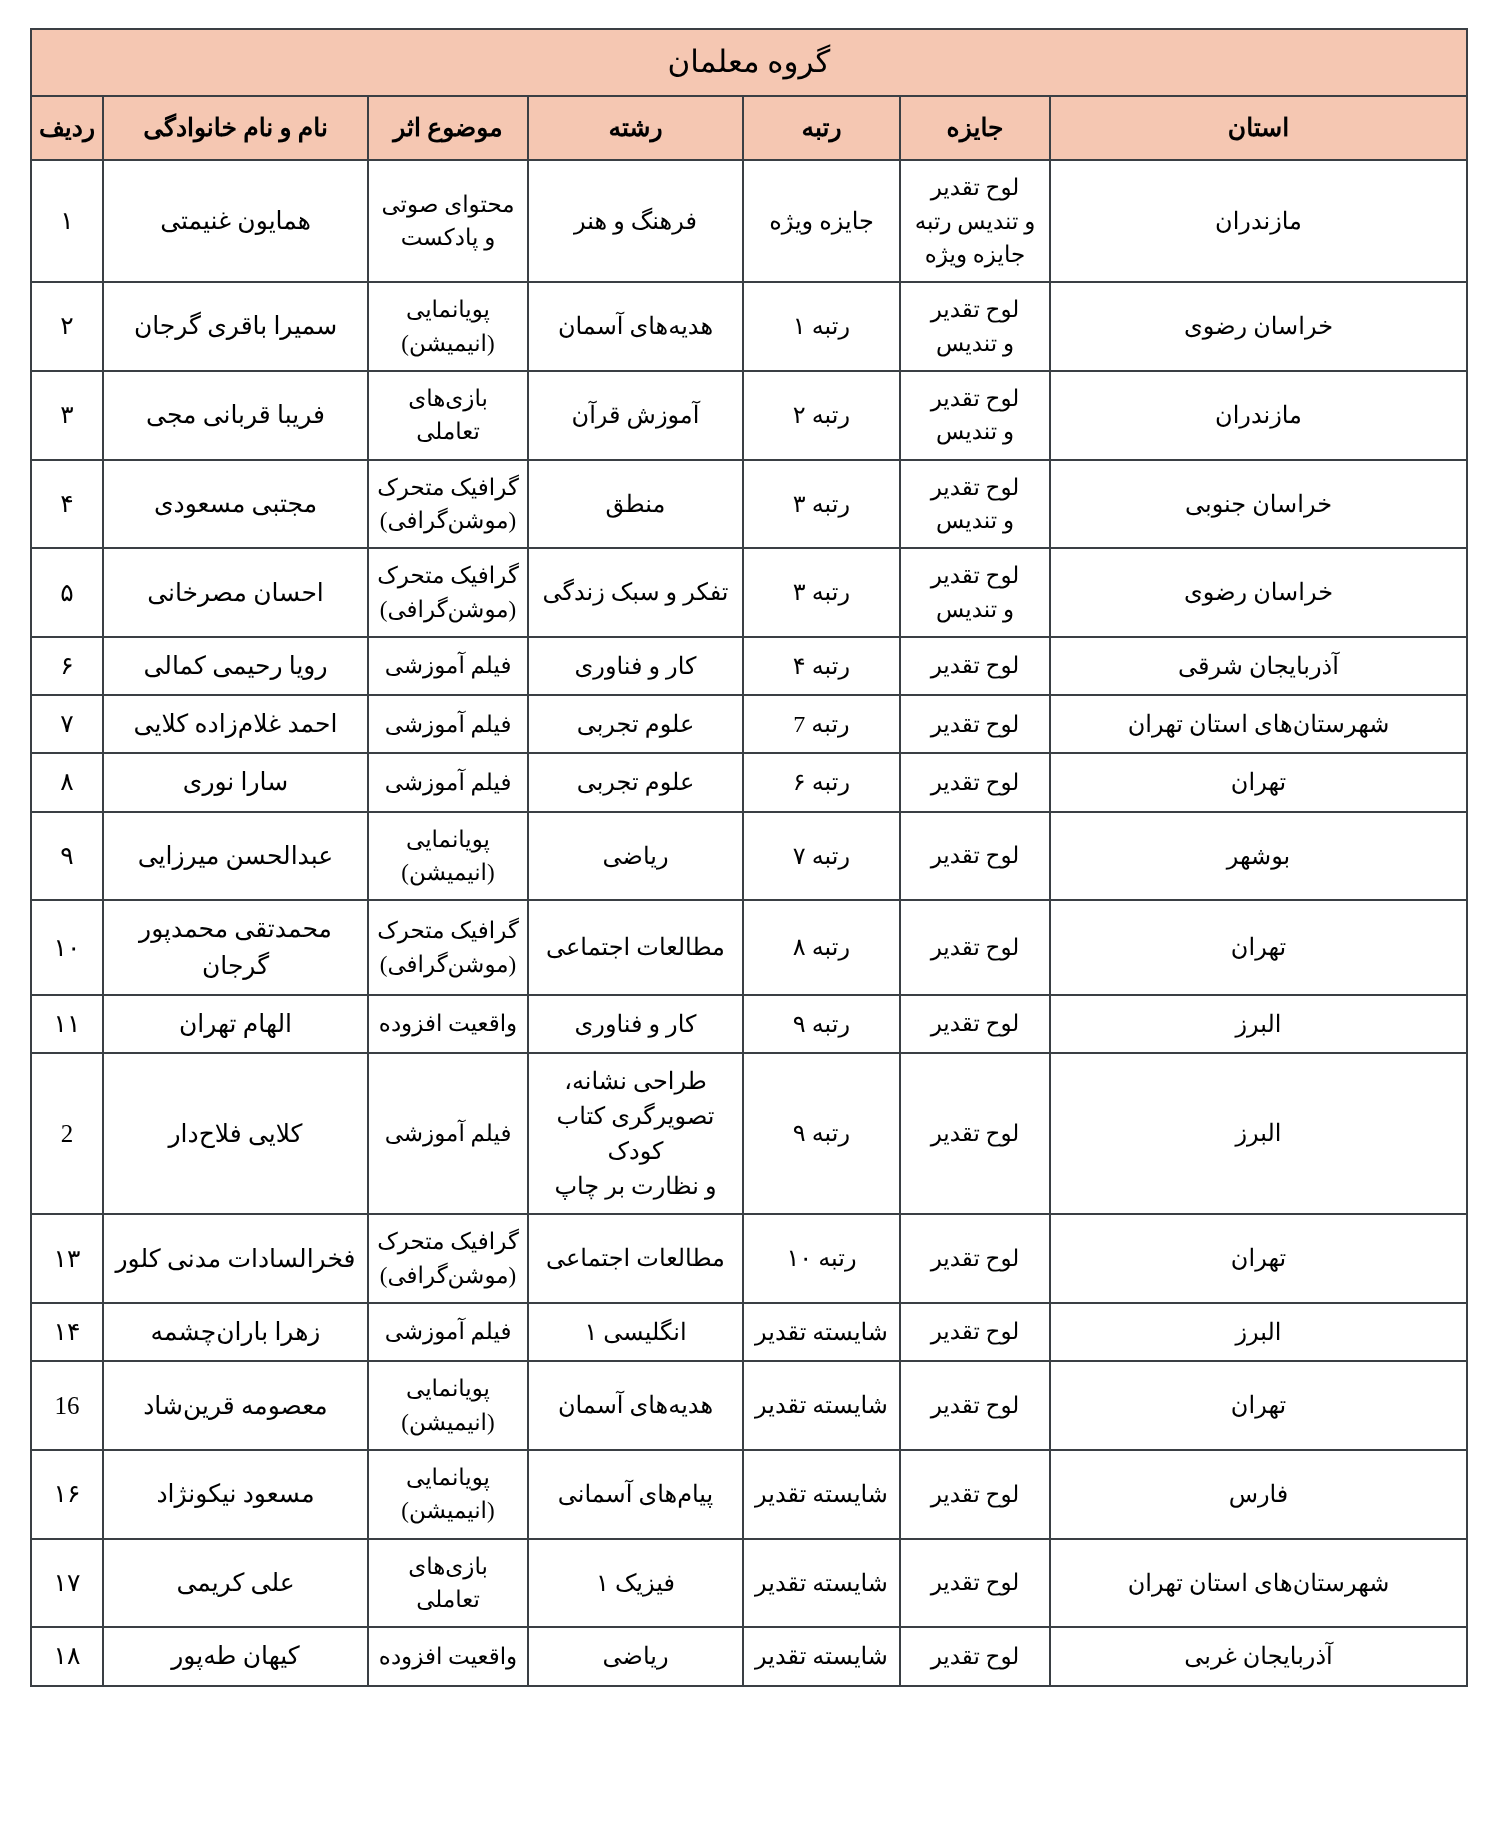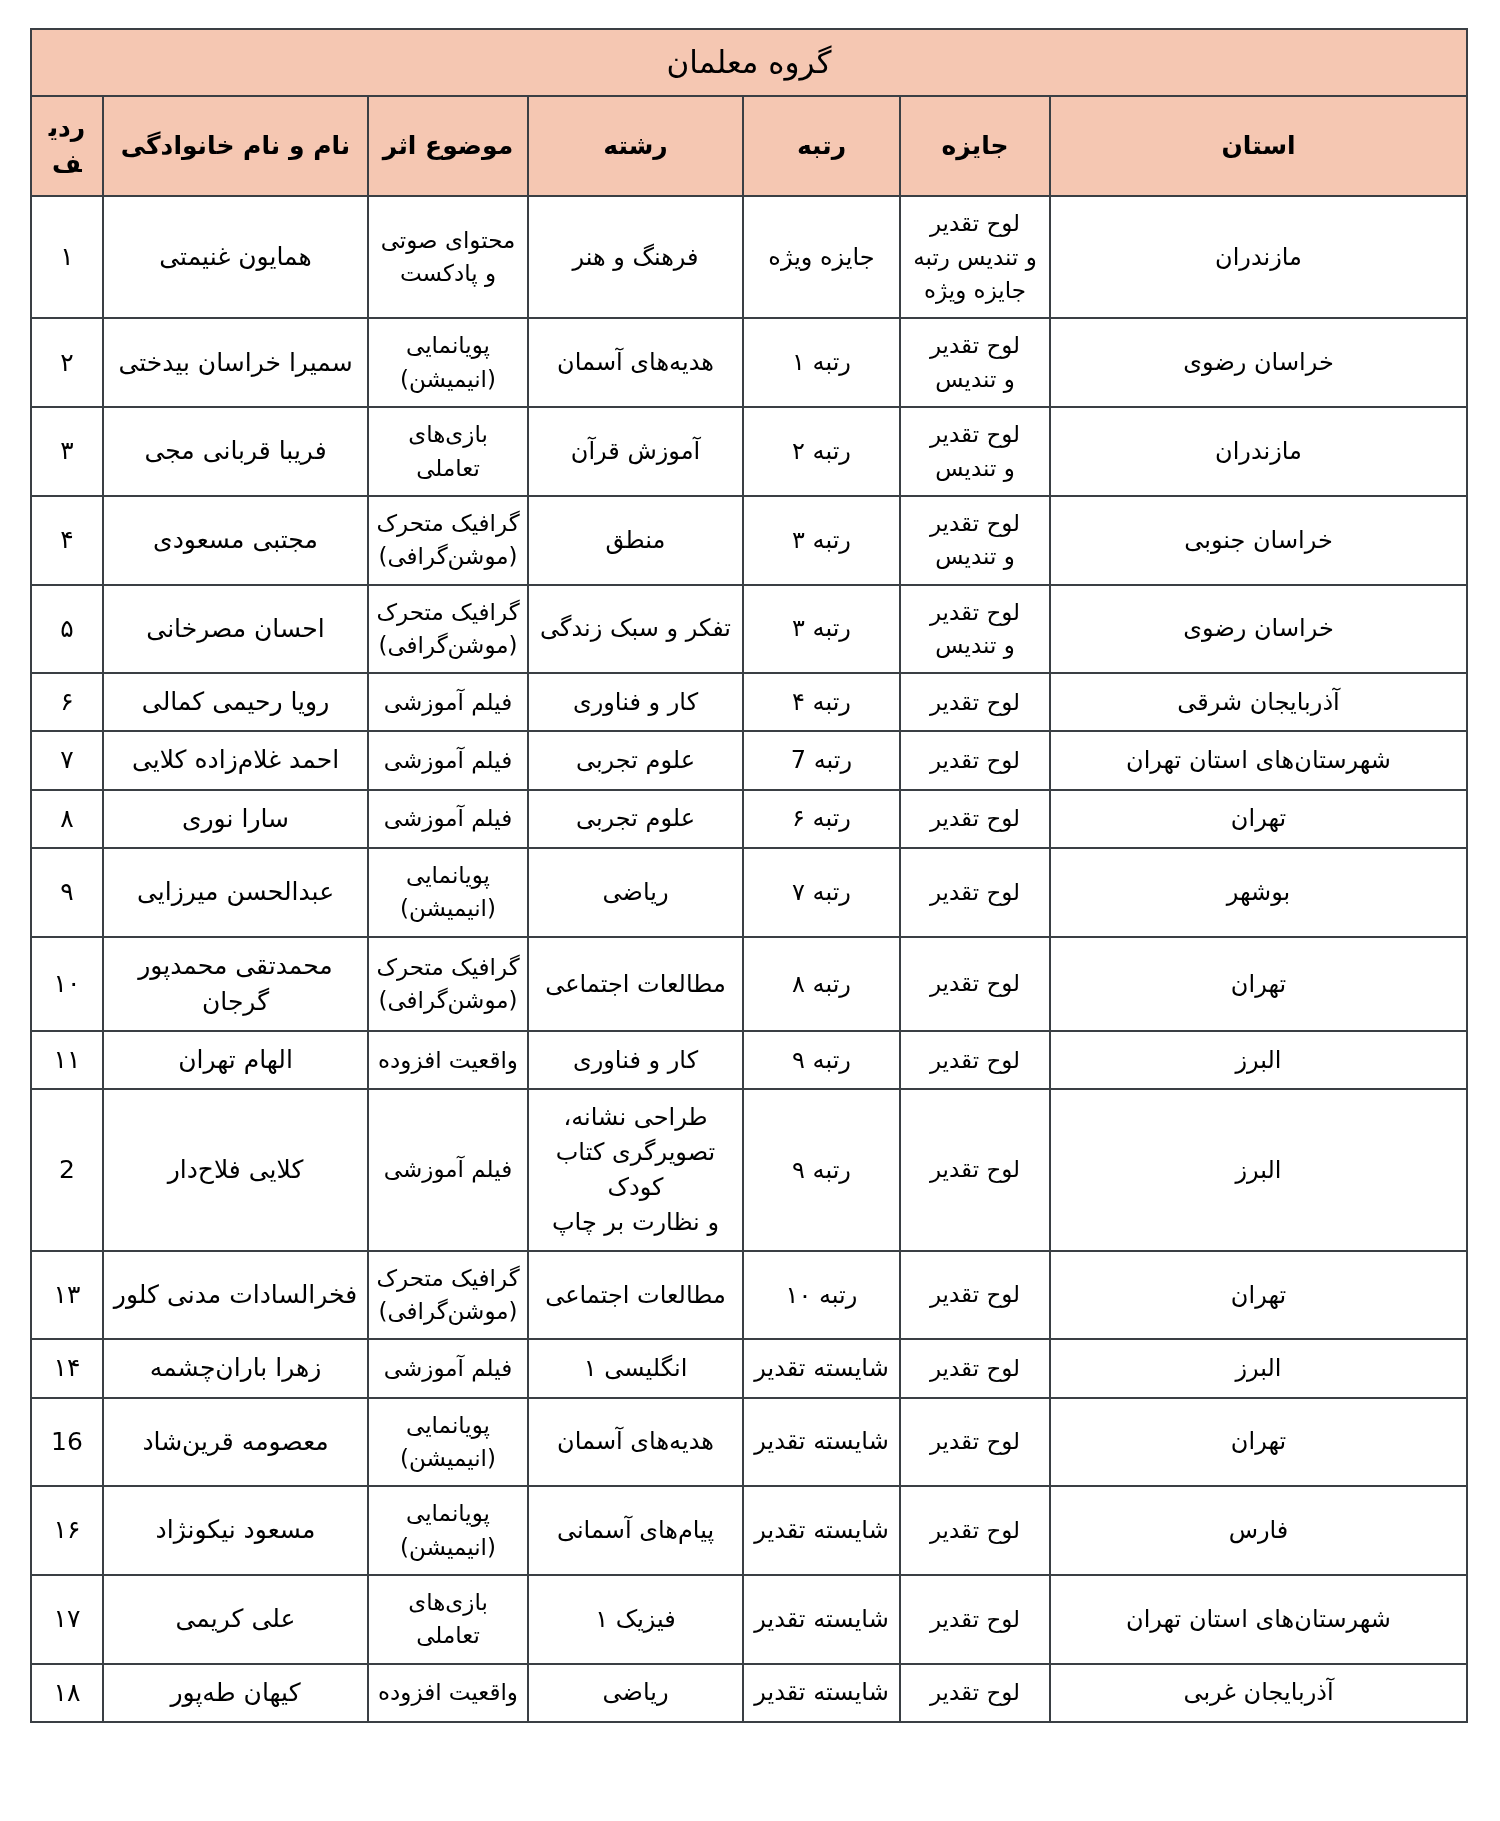--- a/index.html
+++ b/index.html
@@ -12,20 +12,21 @@
     font-family: "DejaVu Sans", "Liberation Sans", sans-serif;
     color: #000000;
     direction: rtl;
   }
   .page {
     width: 1500px;
     min-height: 1821px;
     box-sizing: border-box;
     padding: 28px 32px 30px 32px;
     background: #ffffff;
+    font-family: Liberation Serif, serif;
   }
   table.award-table {
     width: 100%;
     border-collapse: collapse;
     table-layout: fixed;
     direction: rtl;
   }
   table.award-table td,
   table.award-table th {
     border: 2px solid #3a3f44;
@@ -112,21 +113,21 @@
           <td class="cell-radif multiline">۱</td>
         </tr>
         <tr>
           <td class="cell-prov multiline">خراسان رضوی</td>
           <td class="cell-prize multiline">لوح تقدیر
 و تندیس</td>
           <td class="cell-rank multiline">رتبه ۱</td>
           <td class="cell-field multiline">هدیه‌های آسمان</td>
           <td class="cell-subject multiline">پویانمایی
 (انیمیشن)</td>
-          <td class="cell-name multiline">سمیرا خراسان بیدختی</td>
+          <td class="cell-name multiline">سمیرا باقری گرجان</td>
           <td class="cell-radif multiline">۲</td>
         </tr>
         <tr>
           <td class="cell-prov multiline">مازندران</td>
           <td class="cell-prize multiline">لوح تقدیر
 و تندیس</td>
           <td class="cell-rank multiline">رتبه ۲</td>
           <td class="cell-field multiline">آموزش قرآن</td>
           <td class="cell-subject multiline">بازی‌های تعاملی</td>
           <td class="cell-name multiline">فریبا قربانی مجی</td>

